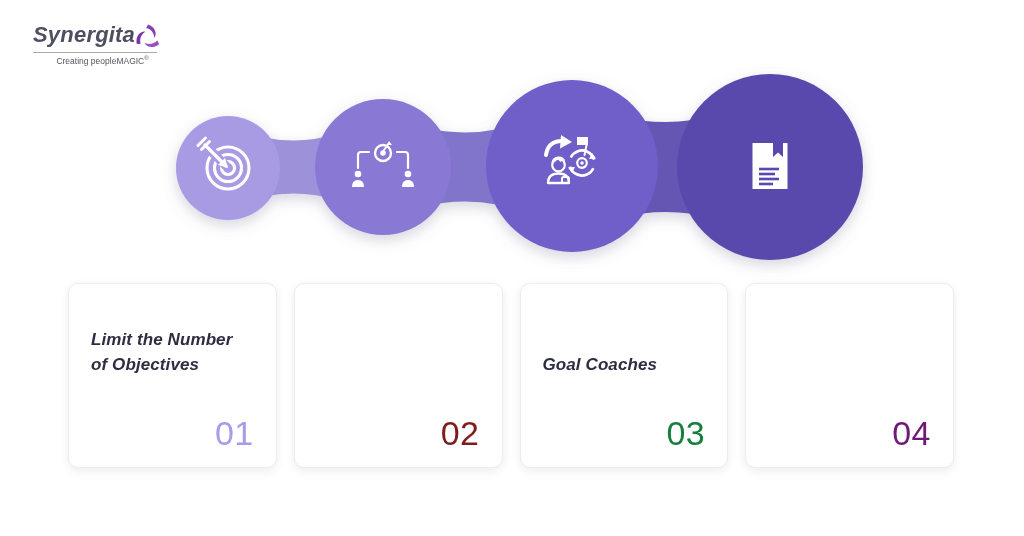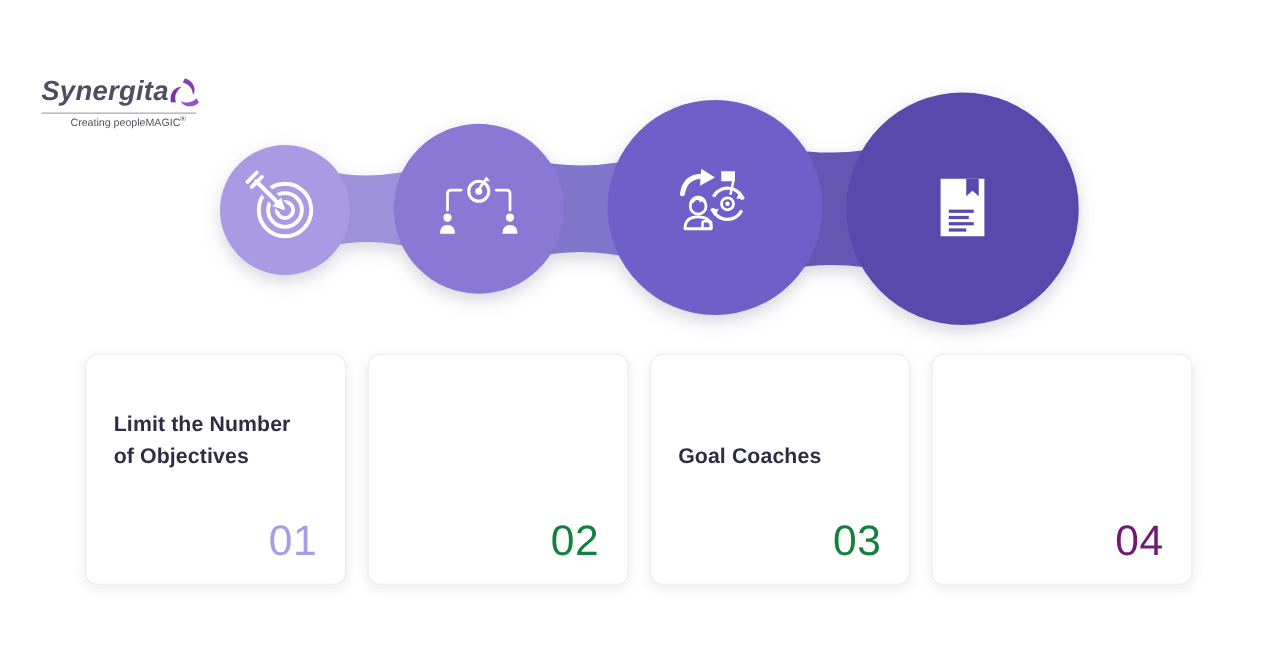--- a/index.html
+++ b/index.html
@@ -2,36 +2,36 @@
 <html><head>
 <meta charset="utf-8">
 <style>
   html,body{margin:0;padding:0;}
   body{
     width:1024px;height:536px;position:relative;overflow:hidden;
     background:#ffffff;font-family:"Liberation Sans", sans-serif;
   }
   
   .logo{position:absolute;left:33px;top:22px;}
-  .logo-row{display:flex;align-items:flex-start;margin-top:38px;}
+  .logo-row{display:flex;align-items:flex-start;}
   .logo-text{font-size:22px;font-style:italic;font-weight:700;color:#4e4e60;letter-spacing:.2px;line-height:1.2;}
   .logo-mark{width:24px;height:28px;margin-left:1px;margin-top:1px;}
   .logo-rule{height:1px;background:#a9a9b6;margin-top:1px;width:124px;}
   .logo-tagline{font-size:8.5px;color:#55555f;margin-top:2px;text-align:center;padding-left:12px;white-space:nowrap;}
   .logo-tagline sup{font-size:6px;}
   
   .chain{position:absolute;left:0;top:0;}
   
   .cards{position:absolute;left:68px;top:283px;width:886px;display:flex;gap:17px;}
   .card{
     flex:1;height:185px;background:#ffffff;border:1px solid #ececf2;border-radius:10px;
     box-shadow:0 3px 10px rgba(50,50,90,.09);position:relative;box-sizing:border-box;
     padding:44px 20px 0 22px;
   }
-  .card-title{font-size:17px;font-weight:700;color:#2e2e42;line-height:1.45;letter-spacing:.1px;}
+  .card-title{font-size:17px;font-weight:700;color:#2e2e42;line-height:1.45;letter-spacing:.1px;font-style:italic;}
   .card-number{position:absolute;right:22px;bottom:14px;font-size:34px;font-weight:400;letter-spacing:.5px;}
 </style>
 </head>
 <body>
 
 <div class="logo">
   <div class="logo-row">
     <span class="logo-text">Synergita</span>
     <svg class="logo-mark" viewBox="0 0 26 30" aria-hidden="true">
       <path d="M13 1.5 C20 3.5 23.5 11 20 16 C19.5 10.5 16.5 6.5 11 5.2 Z" fill="#8a3db8"></path>
@@ -121,21 +121,21 @@
 
   <div class="card">
     <div class="card-title">
       <span>Limit the Number</span><br>
       <span>of Objectives</span>
     </div>
     <div class="card-number" style="color: rgb(168, 155, 232);">01</div>
   </div>
 
   <div class="card">
-    <div class="card-number" style="color: #15803d;">02</div>
+    <div class="card-number" style="color: #7f1d1d;">02</div>
   </div>
 
   <div class="card">
     <div class="card-title">
       <br>
       <span>Goal Coaches</span>
     </div>
     <div class="card-number" style="color: #15803d;">03</div>
   </div>
 

